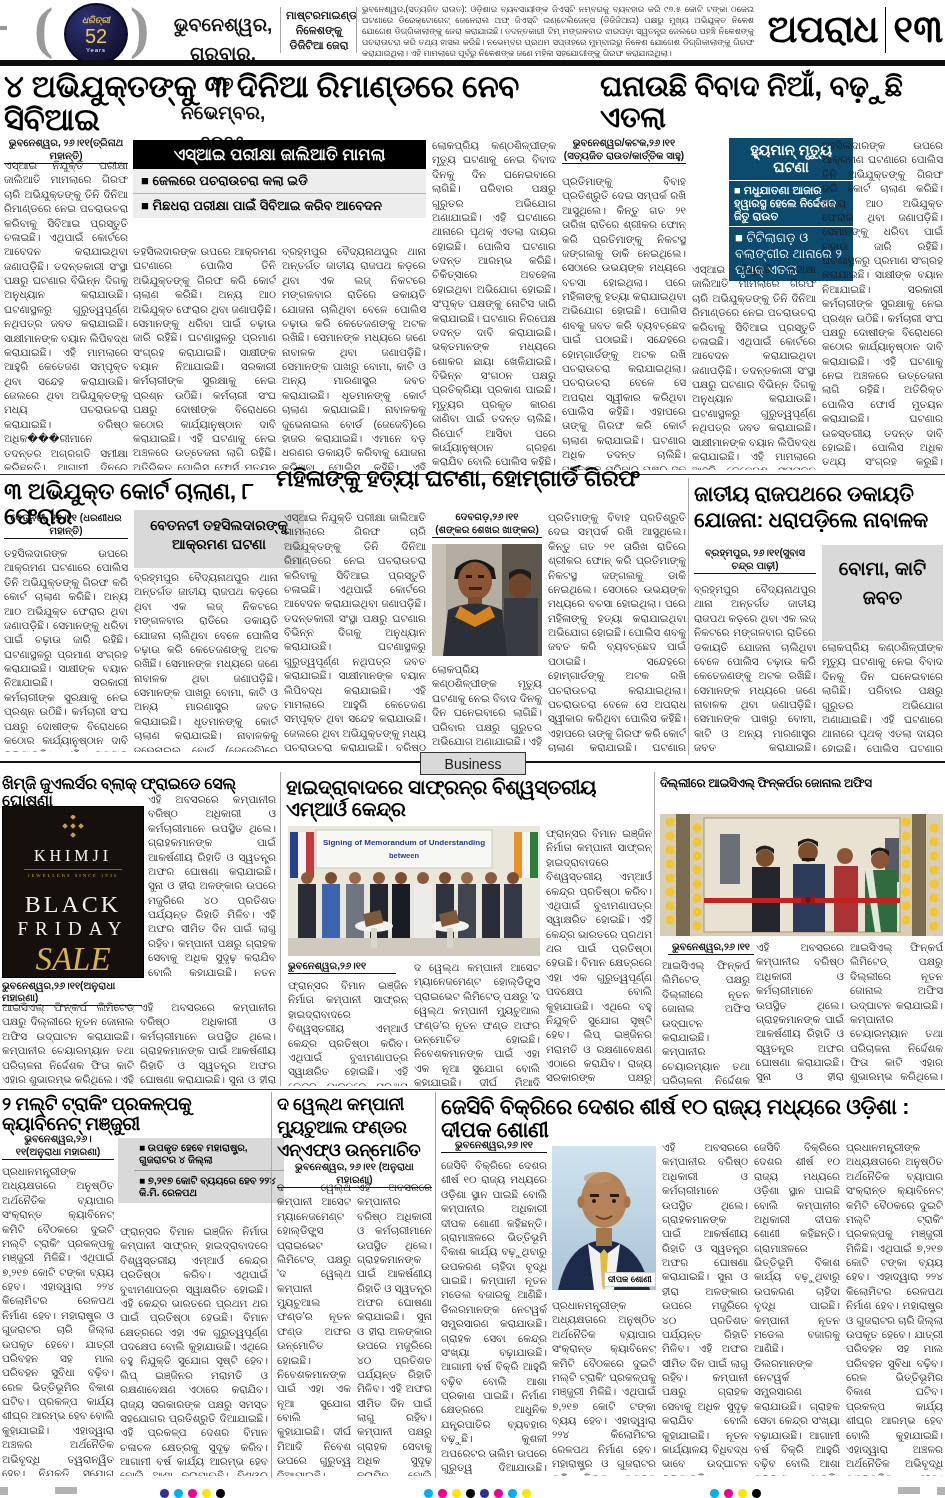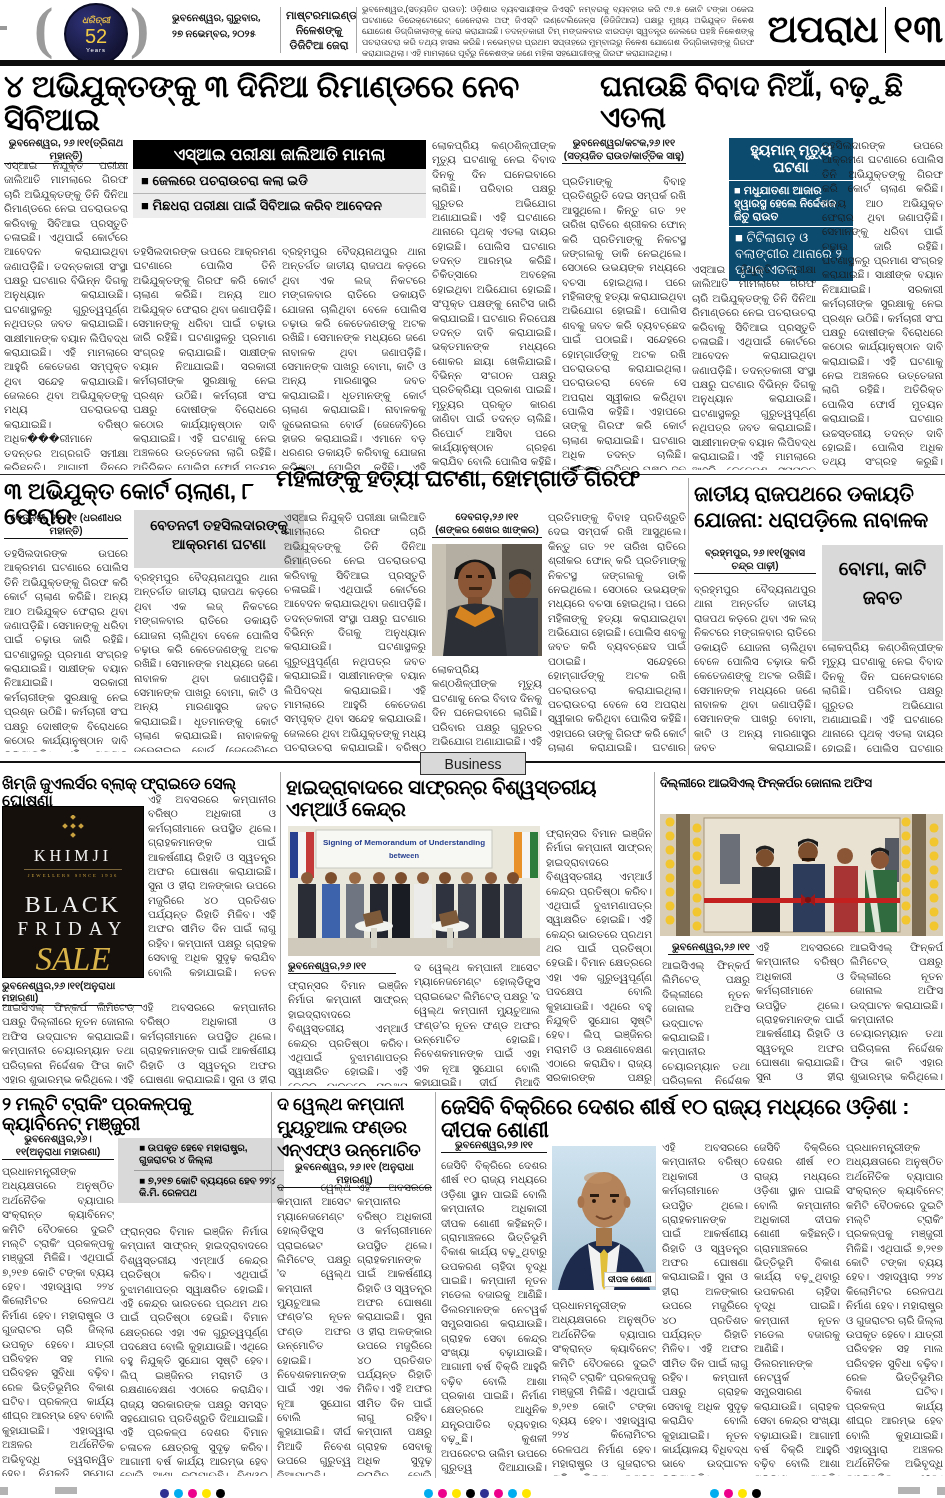--- a/index.html
+++ b/index.html
@@ -10,21 +10,21 @@
   .hl{font-weight:700;color:#000;line-height:1.08;letter-spacing:-0.4px;}
   .body-col{font-size:10.5px;line-height:1.37;text-align:justify;overflow:hidden;color:#1c1c1c;}
   .dateline{font-size:10px;font-weight:700;text-align:center;border-bottom:1px solid #111;padding-bottom:1px;line-height:1.3;}
   .dateline-left{font-size:10px;font-weight:700;text-align:left;border-bottom:1px solid #111;padding-bottom:1px;}
   .vr{width:1px;background:#a8a8a8;}
   .hrule{height:1px;background:#2a2a2a;}
   .blackbar{background:#000;color:#fff;font-weight:700;text-align:center;}
   .graybox{background:#d9d9d9;color:#000;font-weight:700;text-align:center;}
   .bullets{background:#ededed;font-weight:700;color:#000;}
   .bullet-line{padding:4px 8px;text-align:left;}
-  .masthead-date{font-size:10px;font-weight:700;text-align:left;line-height:1.55;font-family:Liberation Serif, serif;}
+  .masthead-date{font-size:19px;font-weight:700;text-align:center;line-height:1.55;}
   .brief-title{font-size:11px;font-weight:700;text-align:center;line-height:1.35;}
   .brief-text{font-size:8.4px;line-height:1.3;text-align:justify;color:#222;}
   .section-head{display:flex;align-items:center;justify-content:flex-end;gap:7px;}
   .section-title{font-size:38px;font-weight:700;color:#000;letter-spacing:-1px;}
   .section-divider{width:1.5px;height:46px;background:#000;}
   .page-number{font-size:38px;font-weight:700;color:#000;}
   .logo-circle{position:absolute;left:46px;top:1px;width:60px;height:58px;border-radius:50%;
     background:radial-gradient(circle at 35% 30%,#2e3278,#141536 70%);border:2px solid #0b0c26;
     display:flex;flex-direction:column;align-items:center;justify-content:center;line-height:1;}
   .logo-brand{color:#e8bf4a;font-size:9px;font-weight:700;font-style:italic;}

